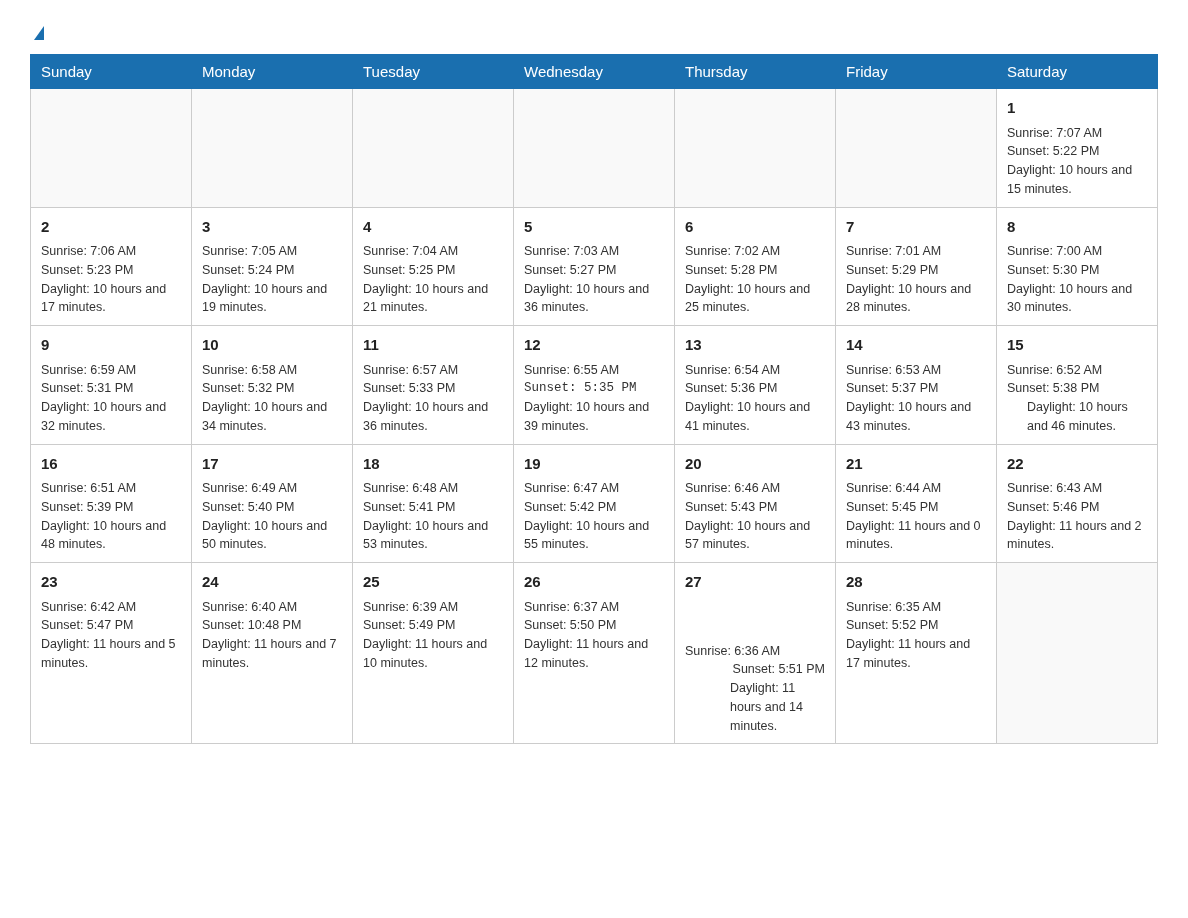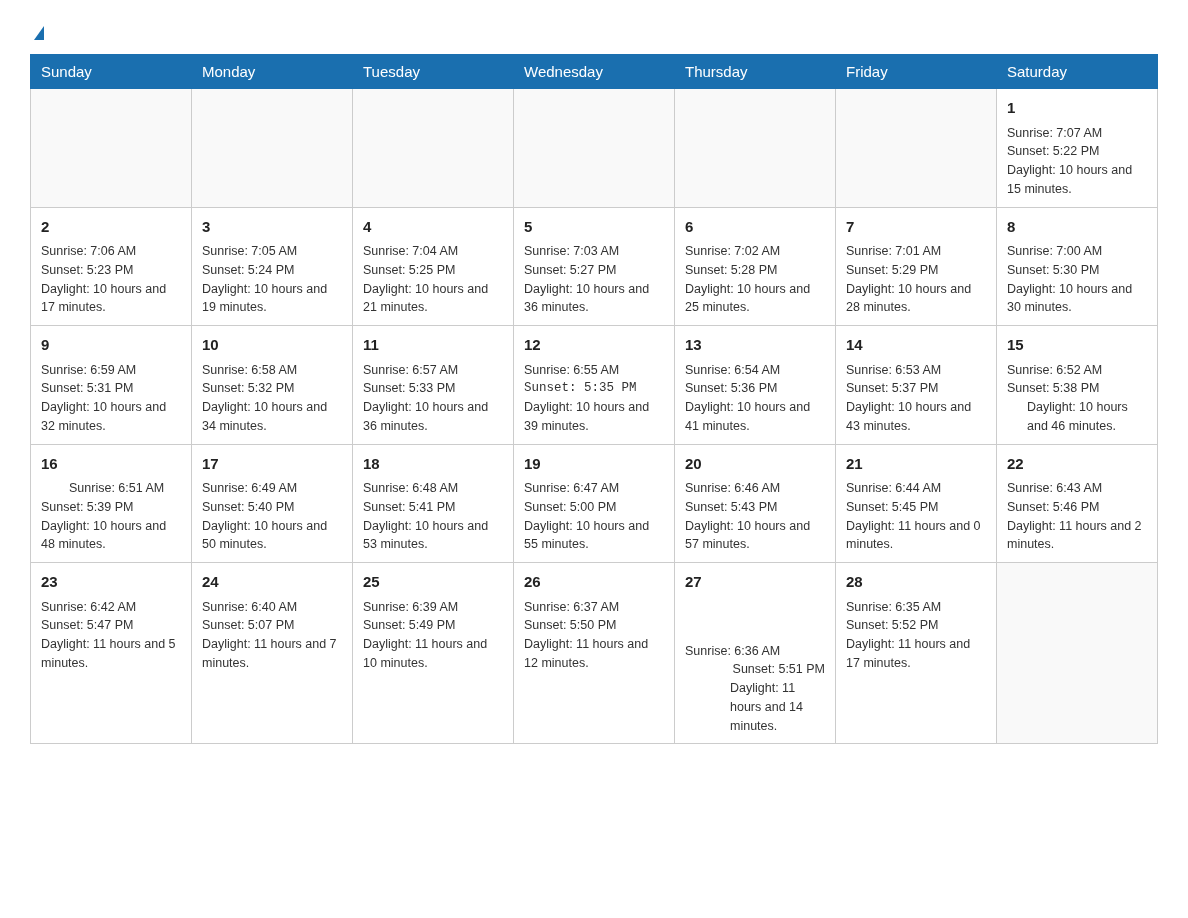--- a/index.html
+++ b/index.html
@@ -213,40 +213,40 @@
         <td>
           <span class="day-num">15</span>
           <span style="display: block;">Sunrise: 6:52 AM</span>
           <span style="display: block;">Sunset: 5:38 PM</span>
           <span style="display: block; margin-left: 20px;">Daylight: 10 hours and 46 minutes.</span>
         </td>
       </tr>
       <tr class="week-row">
         <td>
           <span class="day-num">16</span>
-          <span style="display: block; margin-left: 28px;">Sunrise: 6:51 AM</span>
+          <span style="display: block;">Sunrise: 6:51 AM</span>
           <span style="display: block;">Sunset: 5:39 PM</span>
           <span style="display: block;">Daylight: 10 hours and 48 minutes.</span>
         </td>
         <td>
           <span class="day-num">17</span>
           <span style="display: block;">Sunrise: 6:49 AM</span>
           <span style="display: block;">Sunset: 5:40 PM</span>
           <span style="display: block;">Daylight: 10 hours and 50 minutes.</span>
         </td>
         <td>
           <span class="day-num">18</span>
           <span style="display: block;">Sunrise: 6:48 AM</span>
           <span style="display: block;">Sunset: 5:41 PM</span>
           <span style="display: block;">Daylight: 10 hours and 53 minutes.</span>
         </td>
         <td>
           <span class="day-num">19</span>
           <span style="display: block;">Sunrise: 6:47 AM</span>
-          <span style="display: block;">Sunset: 5:00 PM</span>
+          <span style="display: block;">Sunset: 5:42 PM</span>
           <span style="display: block;">Daylight: 10 hours and 55 minutes.</span>
         </td>
         <td>
           <span class="day-num">20</span>
           <span style="display: block;">Sunrise: 6:46 AM</span>
           <span style="display: block;">Sunset: 5:43 PM</span>
           <span style="display: block;">Daylight: 10 hours and 57 minutes.</span>
         </td>
         <td>
           <span class="day-num">21</span>
@@ -264,21 +264,21 @@
       <tr class="week-row">
         <td>
           <span class="day-num">23</span>
           <span style="display: block;">Sunrise: 6:42 AM</span>
           <span style="display: block;">Sunset: 5:47 PM</span>
           <span style="display: block;">Daylight: 11 hours and 5 minutes.</span>
         </td>
         <td>
           <span class="day-num">24</span>
           <span style="display: block;">Sunrise: 6:40 AM</span>
-          <span style="display: block;">Sunset: 5:07 PM</span>
+          <span style="display: block;">Sunset: 10:48 PM</span>
           <span style="display: block;">Daylight: 11 hours and 7 minutes.</span>
         </td>
         <td>
           <span class="day-num">25</span>
           <span style="display: block;">Sunrise: 6:39 AM</span>
           <span style="display: block;">Sunset: 5:49 PM</span>
           <span style="display: block;">Daylight: 11 hours and 10 minutes.</span>
         </td>
         <td>
           <span class="day-num">26</span>

